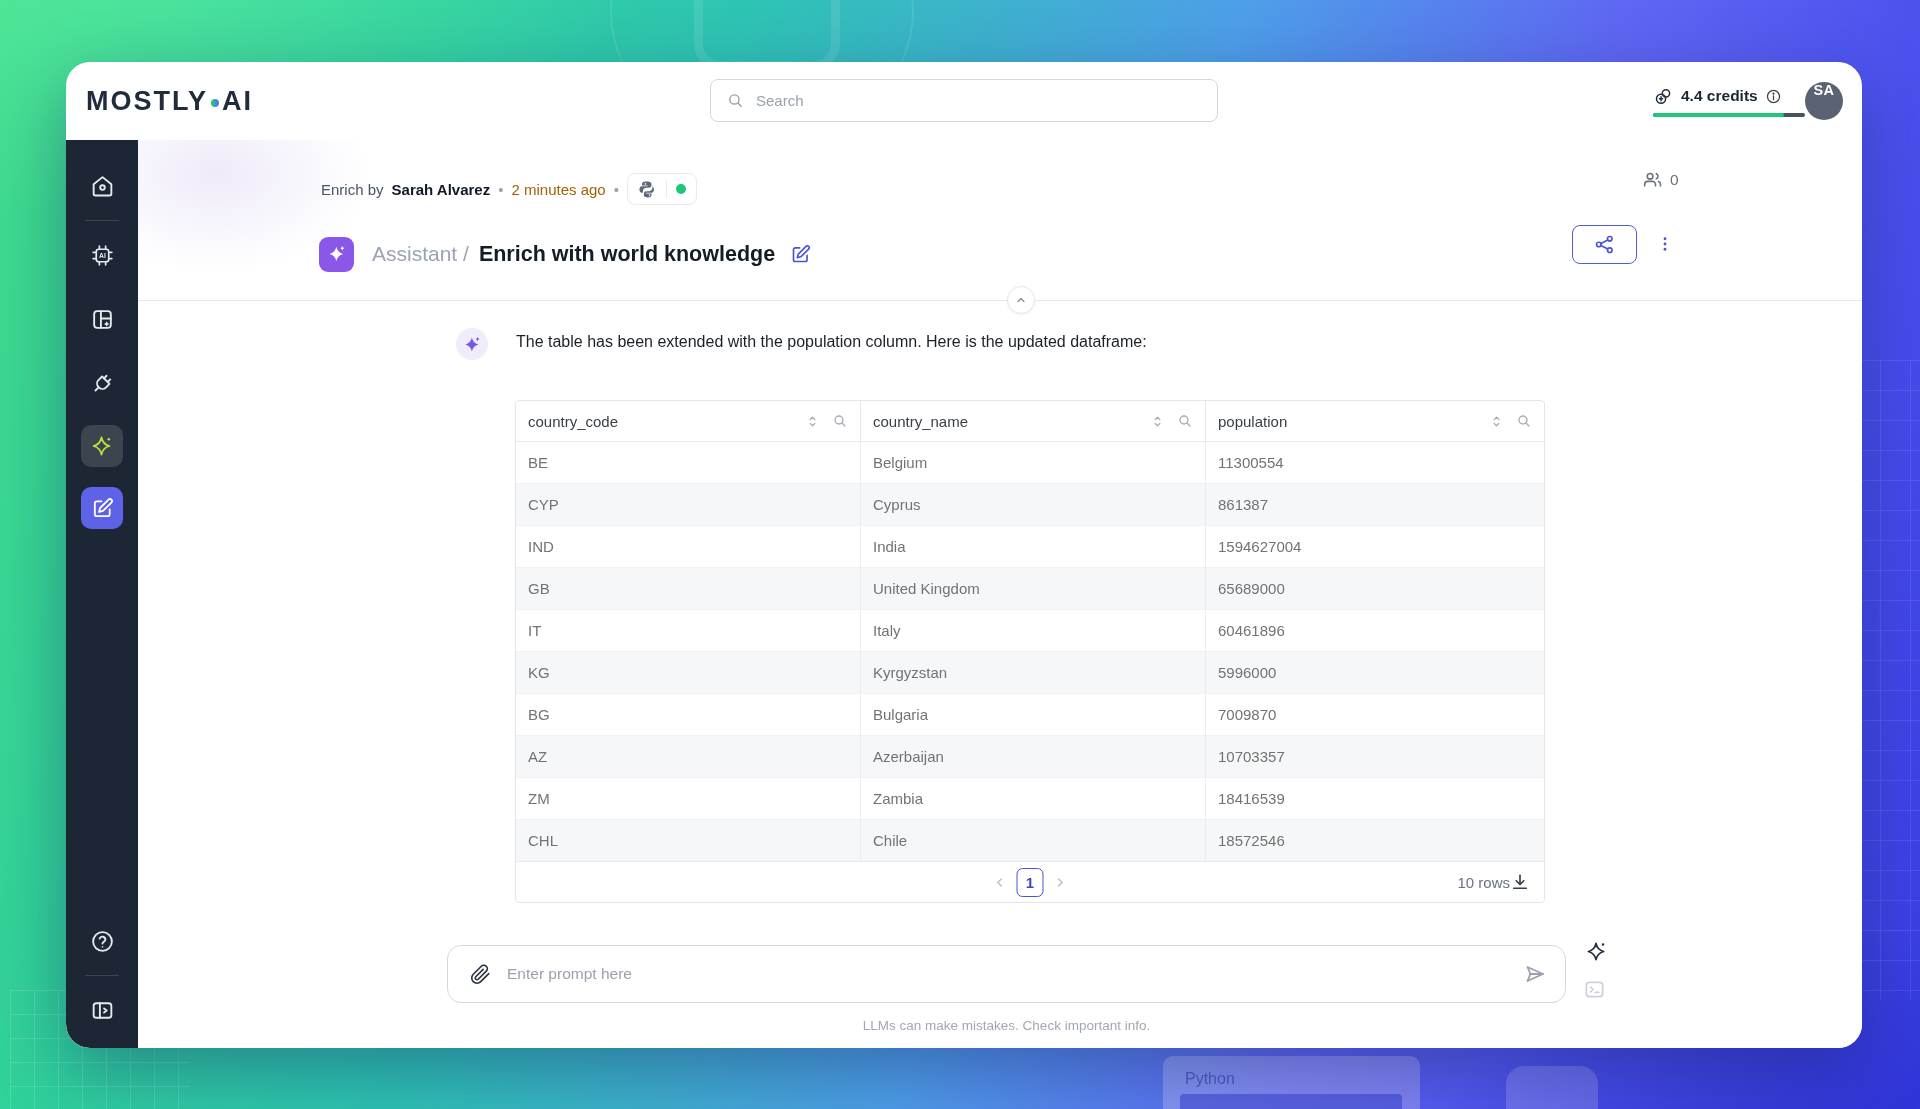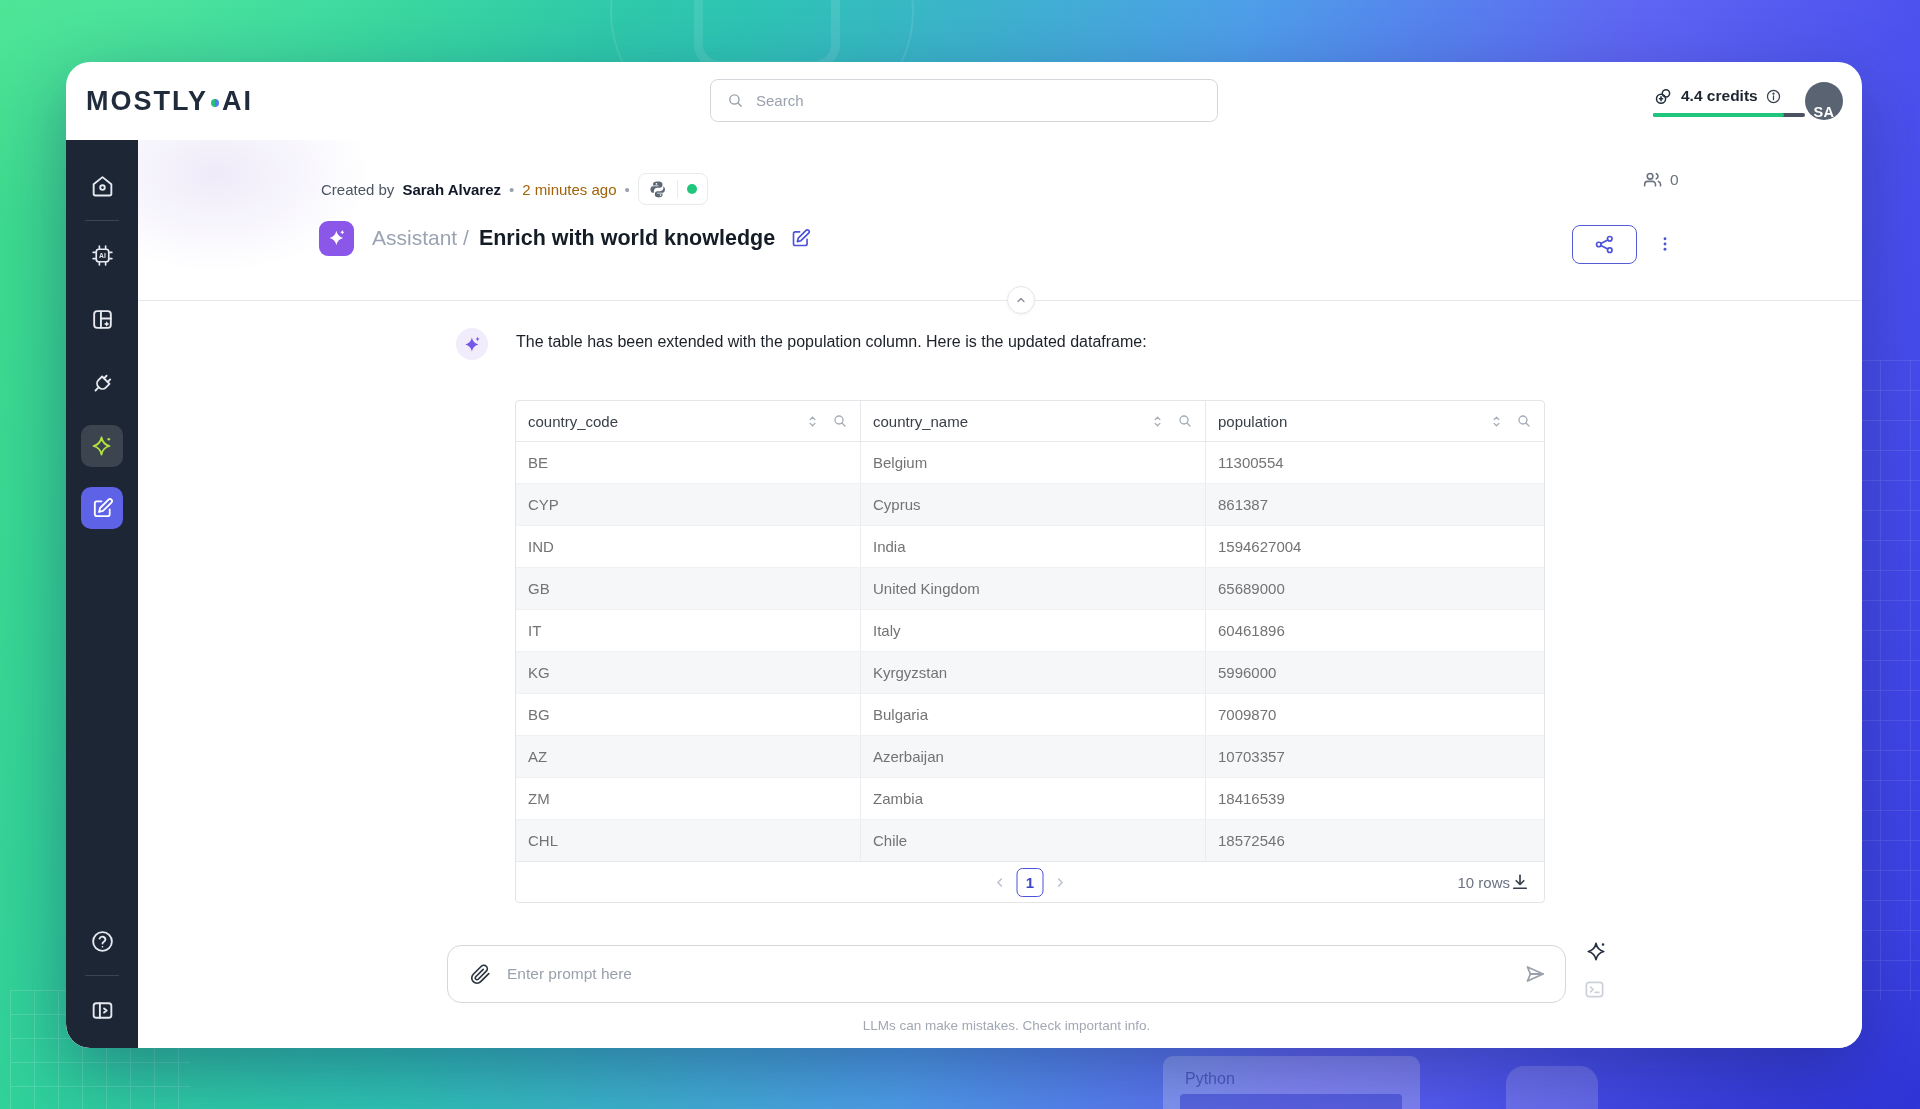--- a/index.html
+++ b/index.html
@@ -45,21 +45,21 @@
   .search input{border:none;outline:none;flex:1;font-size:15px;color:#737373;background:transparent;
     font-family:inherit;}
   .search input::placeholder{color:#9aa1ac;}
   .top-right{margin-left:auto;display:flex;align-items:center;margin-right:19px;gap:0;}
   .credits{display:flex;flex-direction:column;cursor:pointer;}
   .credits-row{display:flex;align-items:center;gap:7px;color:#232e3d;}
   .credits-label{font-size:15.5px;font-weight:700;color:#1c2631;}
   .credits-bar{margin-top:6px;height:4px;width:152px;border-radius:2px;background:#4a5160;overflow:hidden;}
   .credits-fill{height:100%;width:86%;background:#1fc77c;border-radius:2px;}
   .avatar{width:38px;height:38px;border-radius:50%;background:#5a6372;color:#fff;font-size:14.5px;
-    font-weight:700;display:flex;align-items:flex-end;justify-content:center;letter-spacing:.5px;cursor:pointer;}
+    font-weight:700;display:flex;align-items:flex-start;justify-content:center;letter-spacing:.5px;cursor:pointer;}
 
   .body-row{display:flex;height:908px;}
   
   .sidebar{width:72px;background:#1c2634;border-radius:0 0 0 24px;display:flex;flex-direction:column;
     align-items:center;padding:26px 0 18px 0;box-sizing:border-box;color:#e6eaf0;}
   .side-item{width:42px;height:40px;display:flex;align-items:center;justify-content:center;cursor:pointer;}
   .side-div{width:34px;height:1px;background:rgba(255,255,255,.14);margin:14px 0;}
   .side-item.boxed{border-radius:10px;height:42px;margin-bottom:20px;}
   .side-item.sparkle-bg{background:rgba(255,255,255,.14);color:#b4e43c;margin-top:22px;}
   .side-item.active{background:#5e62e6;color:#fff;}
@@ -74,21 +74,21 @@
     font-size:15px;color:#4b5563;gap:8px;white-space:nowrap;}
   .createdby b{color:#111827;font-weight:700;}
   .dot-sep{color:#9aa3af;font-size:15px;}
   .time{color:#a16207;}
   .runtime-pill{display:flex;align-items:center;height:30px;border:1px solid #e8eaed;border-radius:8px;
     background:#fff;padding:0 10px;gap:9px;cursor:pointer;}
   .runtime-div{width:1px;height:18px;background:#e8eaed;}
   .status-dot{width:10px;height:10px;border-radius:50%;background:#1fc77c;}
   .collab{position:absolute;left:1505px;top:30px;display:flex;align-items:center;gap:7px;color:#6b7280;
     font-size:15.5px;cursor:pointer;}
-  .title-row{position:absolute;left:181px;top:80px;height:36px;display:flex;align-items:center;justify-content:space-between;}
+  .title-row{position:absolute;left:181px;top:96px;height:36px;display:flex;align-items:center;justify-content:space-between;}
   .asst-box{width:35px;height:35px;border-radius:9px;background:#8a57e8;display:flex;align-items:center;
     justify-content:center;color:#fff;}
   .breadcrumb{margin-left:18px;font-size:21px;color:#9aa3b2;}
   .doc-title{margin-left:10px;font-size:21.5px;font-weight:700;color:#141c26;}
   .title-edit{margin-left:15px;color:#4c52d9;background:none;border:none;cursor:pointer;padding:0;
     display:flex;align-items:center;}
   .share-btn{position:absolute;left:1434px;top:85px;width:65px;height:39px;border:1px solid #545cd4;
     border-radius:8px;background:#fff;color:#4c52d9;display:flex;align-items:center;justify-content:center;
     cursor:pointer;}
   .kebab{position:absolute;left:1512px;top:88px;width:30px;height:32px;border:none;background:none;
@@ -258,21 +258,21 @@
               <path d="M9.5 5v14"></path>
               <path d="M13.5 10l2.5 2-2.5 2"></path>
             </svg>
         </div>
       </div>
 
       <div class="content">
         <div class="blob"></div>
 
         <div class="createdby">
-          <span>Created by</span>
+          <span>Enrich by</span>
           <b>Sarah Alvarez</b>
           <span class="dot-sep">•</span>
           <span class="time">2 minutes ago</span>
           <span class="dot-sep">•</span>
           <span class="runtime-pill">
             <svg width="19" height="19" viewBox="0 0 24 24" fill="#5d6877">
                 <path d="M11.9 2c-1.8 0-3.5.16-4.8.46C5.8 2.8 5.1 3.8 5.1 5.1V7h6.9v.95H4.7C3.1 7.95 1.8 9.6 1.8 12s1.3 4.05 2.9 4.05h1.5v-2.3c0-2.1 1.9-3.9 4.1-3.9h3.5c1.8 0 3.2-1.45 3.2-3.25V5.1c0-1.3-.9-2.3-2.2-2.64C13.6 2.16 12.9 2 11.9 2Zm-2.5 1.9a1 1 0 1 1 0 2 1 1 0 0 1 0-2Z"></path>
                 <path d="M18.2 7.95v2.3c0 2.1-1.9 3.9-4.1 3.9h-3.5c-1.8 0-3.2 1.45-3.2 3.25v1.5c0 1.3.9 2.3 2.2 2.64 1.1.3 2 .46 2.8.46 1 0 1.7-.16 2.5-.46 1.3-.34 2.2-1.34 2.2-2.64V17H10.2v-.95h7.1c1.6 0 2.9-1.65 2.9-4.05s-1.3-4.05-2.9-4.05ZM14.6 18.1a1 1 0 1 1 0 2 1 1 0 0 1 0-2Z"></path>
               </svg>
             <span class="runtime-div"></span>

